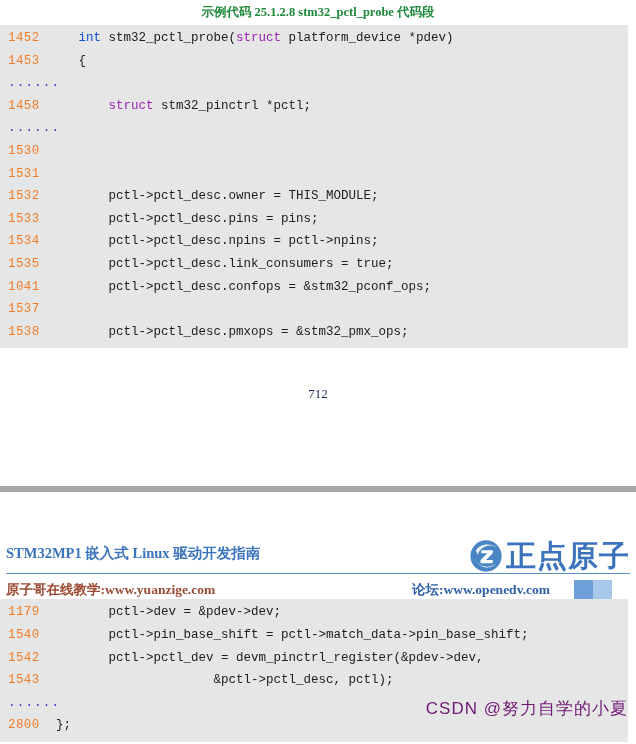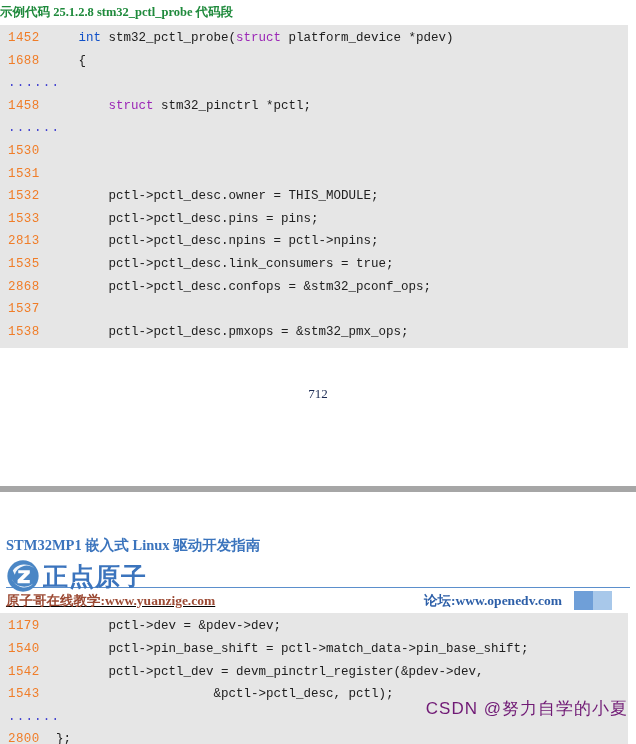--- a/index.html
+++ b/index.html
@@ -16,21 +16,21 @@
     -webkit-font-smoothing: antialiased;
   }
 
   
   .page {
     position: relative;
     width: 636px;
   }
 
   .code-caption {
-    text-align: left;
+    text-align: center;
     color: #1f8a3c;
     font-family: "Liberation Serif", "DejaVu Serif", serif;
     font-size: 12.5px;
     font-weight: 600;
     letter-spacing: 0px;
     padding: 4px 0 4px 0;
     white-space: nowrap;
   }
 
   .code-block {
@@ -91,74 +91,72 @@
 
   
   .doc-header {
     position: relative;
     width: 636px;
     padding: 0 6px;
     box-sizing: border-box;
   }
   .hdr-row1 {
     display: flex;
-    align-items: flex-start;
+    align-items: center;
     justify-content: space-between;
     height: 36px;
     border-bottom: 1.4px solid #5b8fcc;
-    padding-bottom: 15px;
-    flex-direction: column;
+    padding-bottom: 1px;
   }
   .hdr-title {
     color: #3b74bd;
     font-family: "Liberation Serif", "DejaVu Serif", serif;
     font-size: 14.5px;
     font-weight: bold;
     white-space: nowrap;
     padding-bottom: 2px;
   }
   .brand {
     display: flex;
     align-items: center;
     gap: 3px;
     transform: translateY(2px);
   }
   .brand-mark { width: 34px; height: 34px; display: block; }
   .brand-text {
     color: #3b74bd;
     font-family: "Liberation Sans", "DejaVu Sans", sans-serif;
-    font-size: 25px;
+    font-size: 30px;
     font-weight: bold;
     letter-spacing: 1px;
     line-height: 1;
     white-space: nowrap;
   }
 
   .hdr-row2 {
     display: flex;
-    align-items: center;
+    align-items: flex-end;
     height: 25px;
     position: relative;
-    text-decoration: underline;
   }
   .hdr-left-link {
     color: #9c4a34;
     font-family: "Liberation Serif", "DejaVu Serif", serif;
     font-size: 13.5px;
     font-weight: bold;
     white-space: nowrap;
   }
   .hdr-right-link {
     color: #2d5fa8;
     font-family: "Liberation Serif", "DejaVu Serif", serif;
     font-size: 13.5px;
     font-weight: bold;
     white-space: nowrap;
     position: absolute;
-    left: 418px;
+    left: 406px;
   }
   .hdr-squares {
     position: absolute;
     left: 568px;
     display: flex;
   }
   .sq { width: 19px; height: 19px; }
   .sq-dark  { background: #6f9fd8; }
   .sq-light { background: #a8c8ea; }
 
@@ -181,21 +179,21 @@
 <div class="page">
 
   <div class="code-caption">示例代码 25.1.2.8 stm32_pctl_probe 代码段</div>
 
   <div class="code-block">
     <div class="code-line">
       <span class="ln">1452</span>
       <span class="src"><span>   </span><span class="kw-blue">int</span> stm32_pctl_probe(<span class="kw-purple">struct</span> platform_device *pdev)</span>
     </div>
     <div class="code-line">
-      <span class="ln">1688</span>
+      <span class="ln">1453</span>
       <span class="src"><span>   </span><span>{</span></span>
     </div>
     <div class="code-line">
       <span class="ln dots">......</span>
       <span class="src"></span>
     </div>
     <div class="code-line">
       <span class="ln">1458</span>
       <span class="src"><span>       </span><span class="kw-purple">struct</span> stm32_pinctrl *pctl;</span>
     </div>
@@ -212,29 +210,29 @@
     </div>
     <div class="code-line">
       <span class="ln">1532</span>
       <span class="src"><span>       </span><span>pctl-&gt;pctl_desc.owner = THIS_MODULE;</span></span>
     </div>
     <div class="code-line">
       <span class="ln">1533</span>
       <span class="src"><span>       </span><span>pctl-&gt;pctl_desc.pins = pins;</span></span>
     </div>
     <div class="code-line">
-      <span class="ln">2813</span>
+      <span class="ln">1534</span>
       <span class="src"><span>       </span><span>pctl-&gt;pctl_desc.npins = pctl-&gt;npins;</span></span>
     </div>
     <div class="code-line">
       <span class="ln">1535</span>
       <span class="src"><span>       </span><span>pctl-&gt;pctl_desc.link_consumers = true;</span></span>
     </div>
     <div class="code-line">
-      <span class="ln">2868</span>
+      <span class="ln">1041</span>
       <span class="src"><span>       </span><span>pctl-&gt;pctl_desc.confops = &amp;stm32_pconf_ops;</span></span>
     </div>
     <div class="code-line">
       <span class="ln">1537</span>
       <span class="src"><span>       </span></span>
     </div>
     <div class="code-line">
       <span class="ln">1538</span>
       <span class="src"><span>       </span><span>pctl-&gt;pctl_desc.pmxops = &amp;stm32_pmx_ops;</span></span>
     </div>

